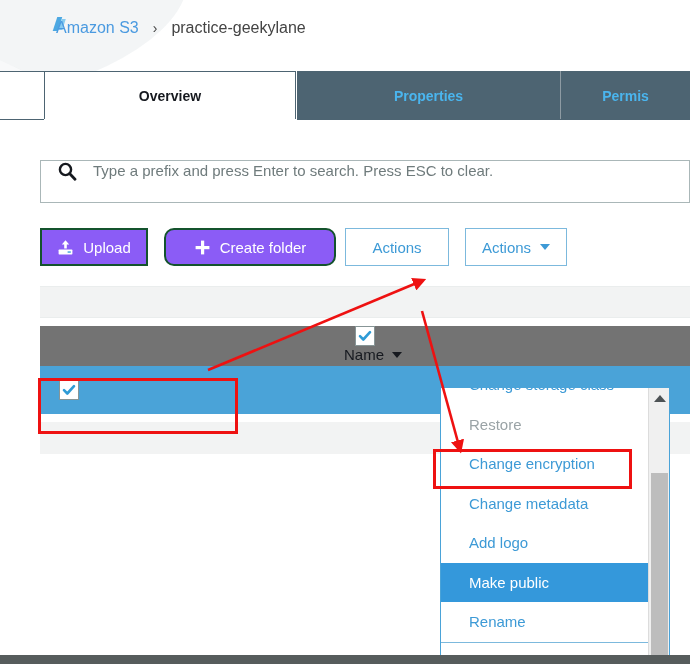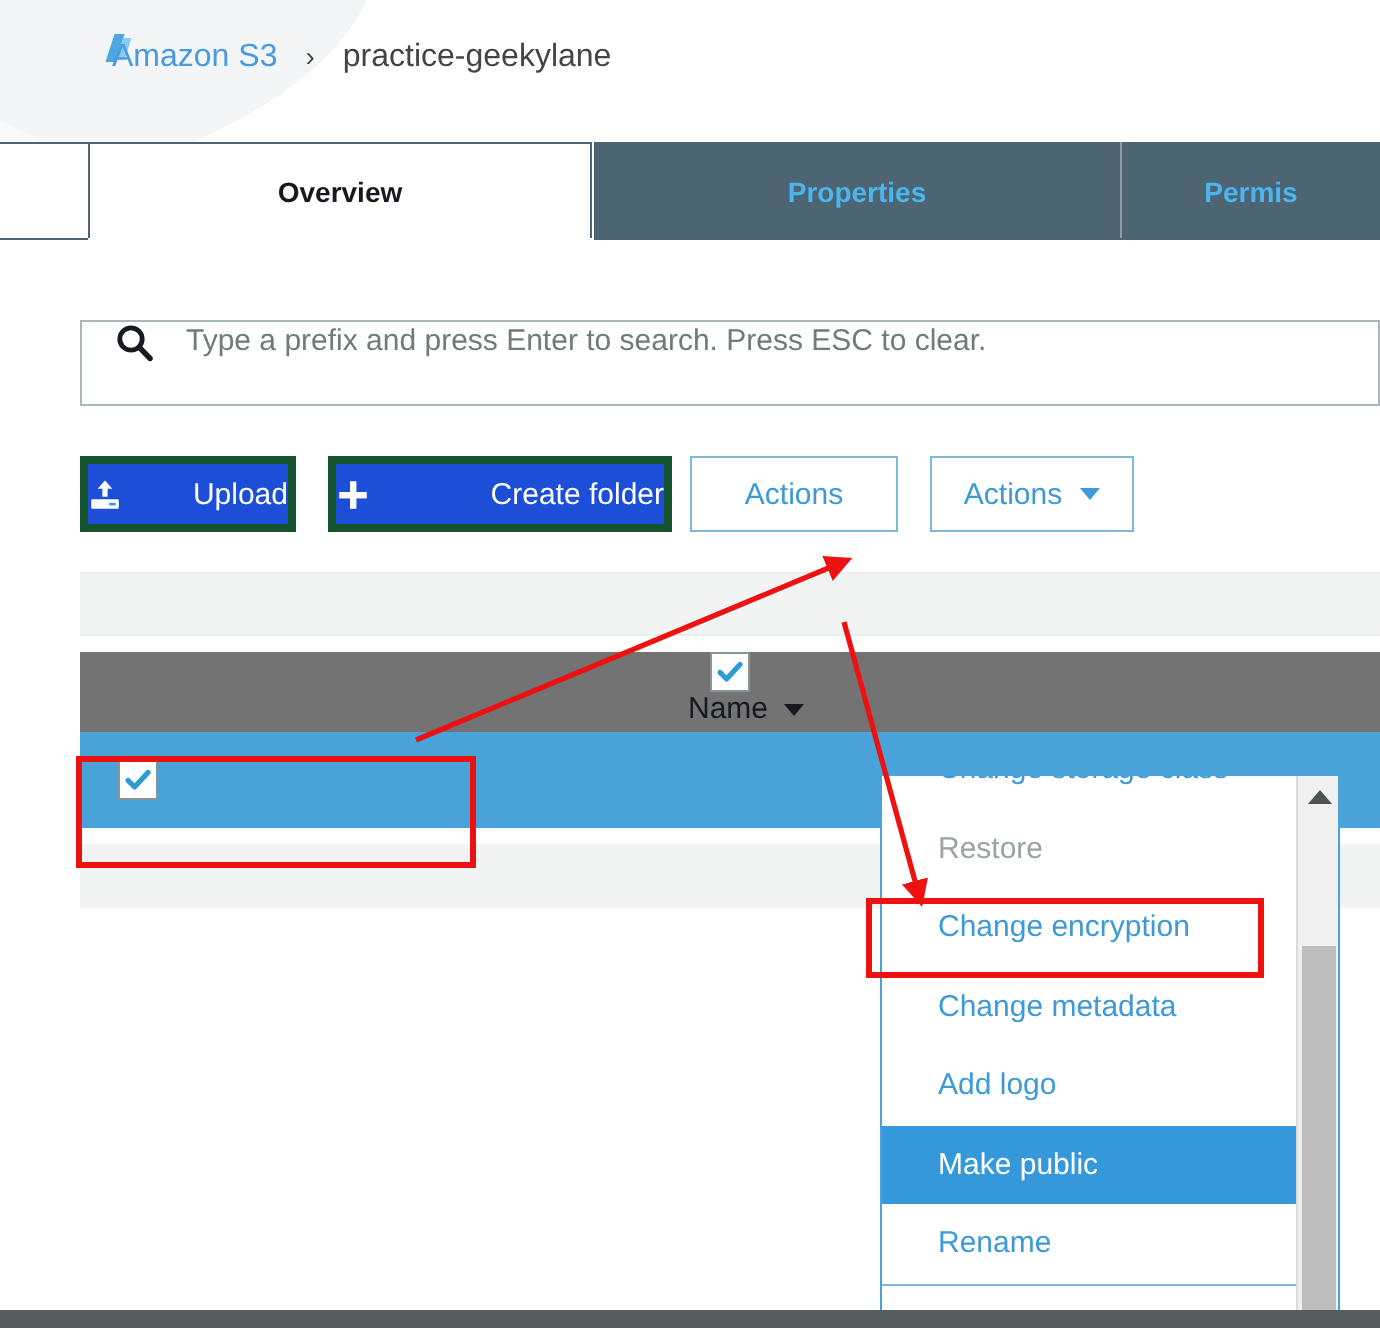--- a/index.html
+++ b/index.html
@@ -95,24 +95,24 @@
   
   #button-row{
     position:absolute; left:40px; top:108px; height:42px;
   }
   .btn{
     position:absolute; top:0; height:38px;
     display:inline-flex; align-items:center; justify-content:center;
     font-size:15px; cursor:pointer; white-space:nowrap;
     font-family:"Liberation Sans", sans-serif;
   }
-  .btn-primary{ background:#1d4ed8; color:#fff; border:4px solid #14532d;justify-content:space-between; }
+  .btn-primary{ background:#8b5cf6; color:#fff; border:2px solid #14532d; }
   .btn-outline{ background:#fff; color:#3d9ad6; border:1px solid #7cb9dd; }
   #btn-upload{ left:0; width:108px; }
-  #btn-createfolder{ left:124px; width:172px; }
+  #btn-createfolder{ left:124px; width:172px;border-radius:10px; }
   #btn-download{ left:305px; width:104px; }
   #btn-actions{ left:425px; width:102px; }
   .btn .ic{ margin-right:9px; display:flex; }
   .caret{
     margin-left:9px; width:0;height:0;
     border-left:5px solid transparent;border-right:5px solid transparent;
     border-top:6px solid #3d9ad6;
   }
 
   

